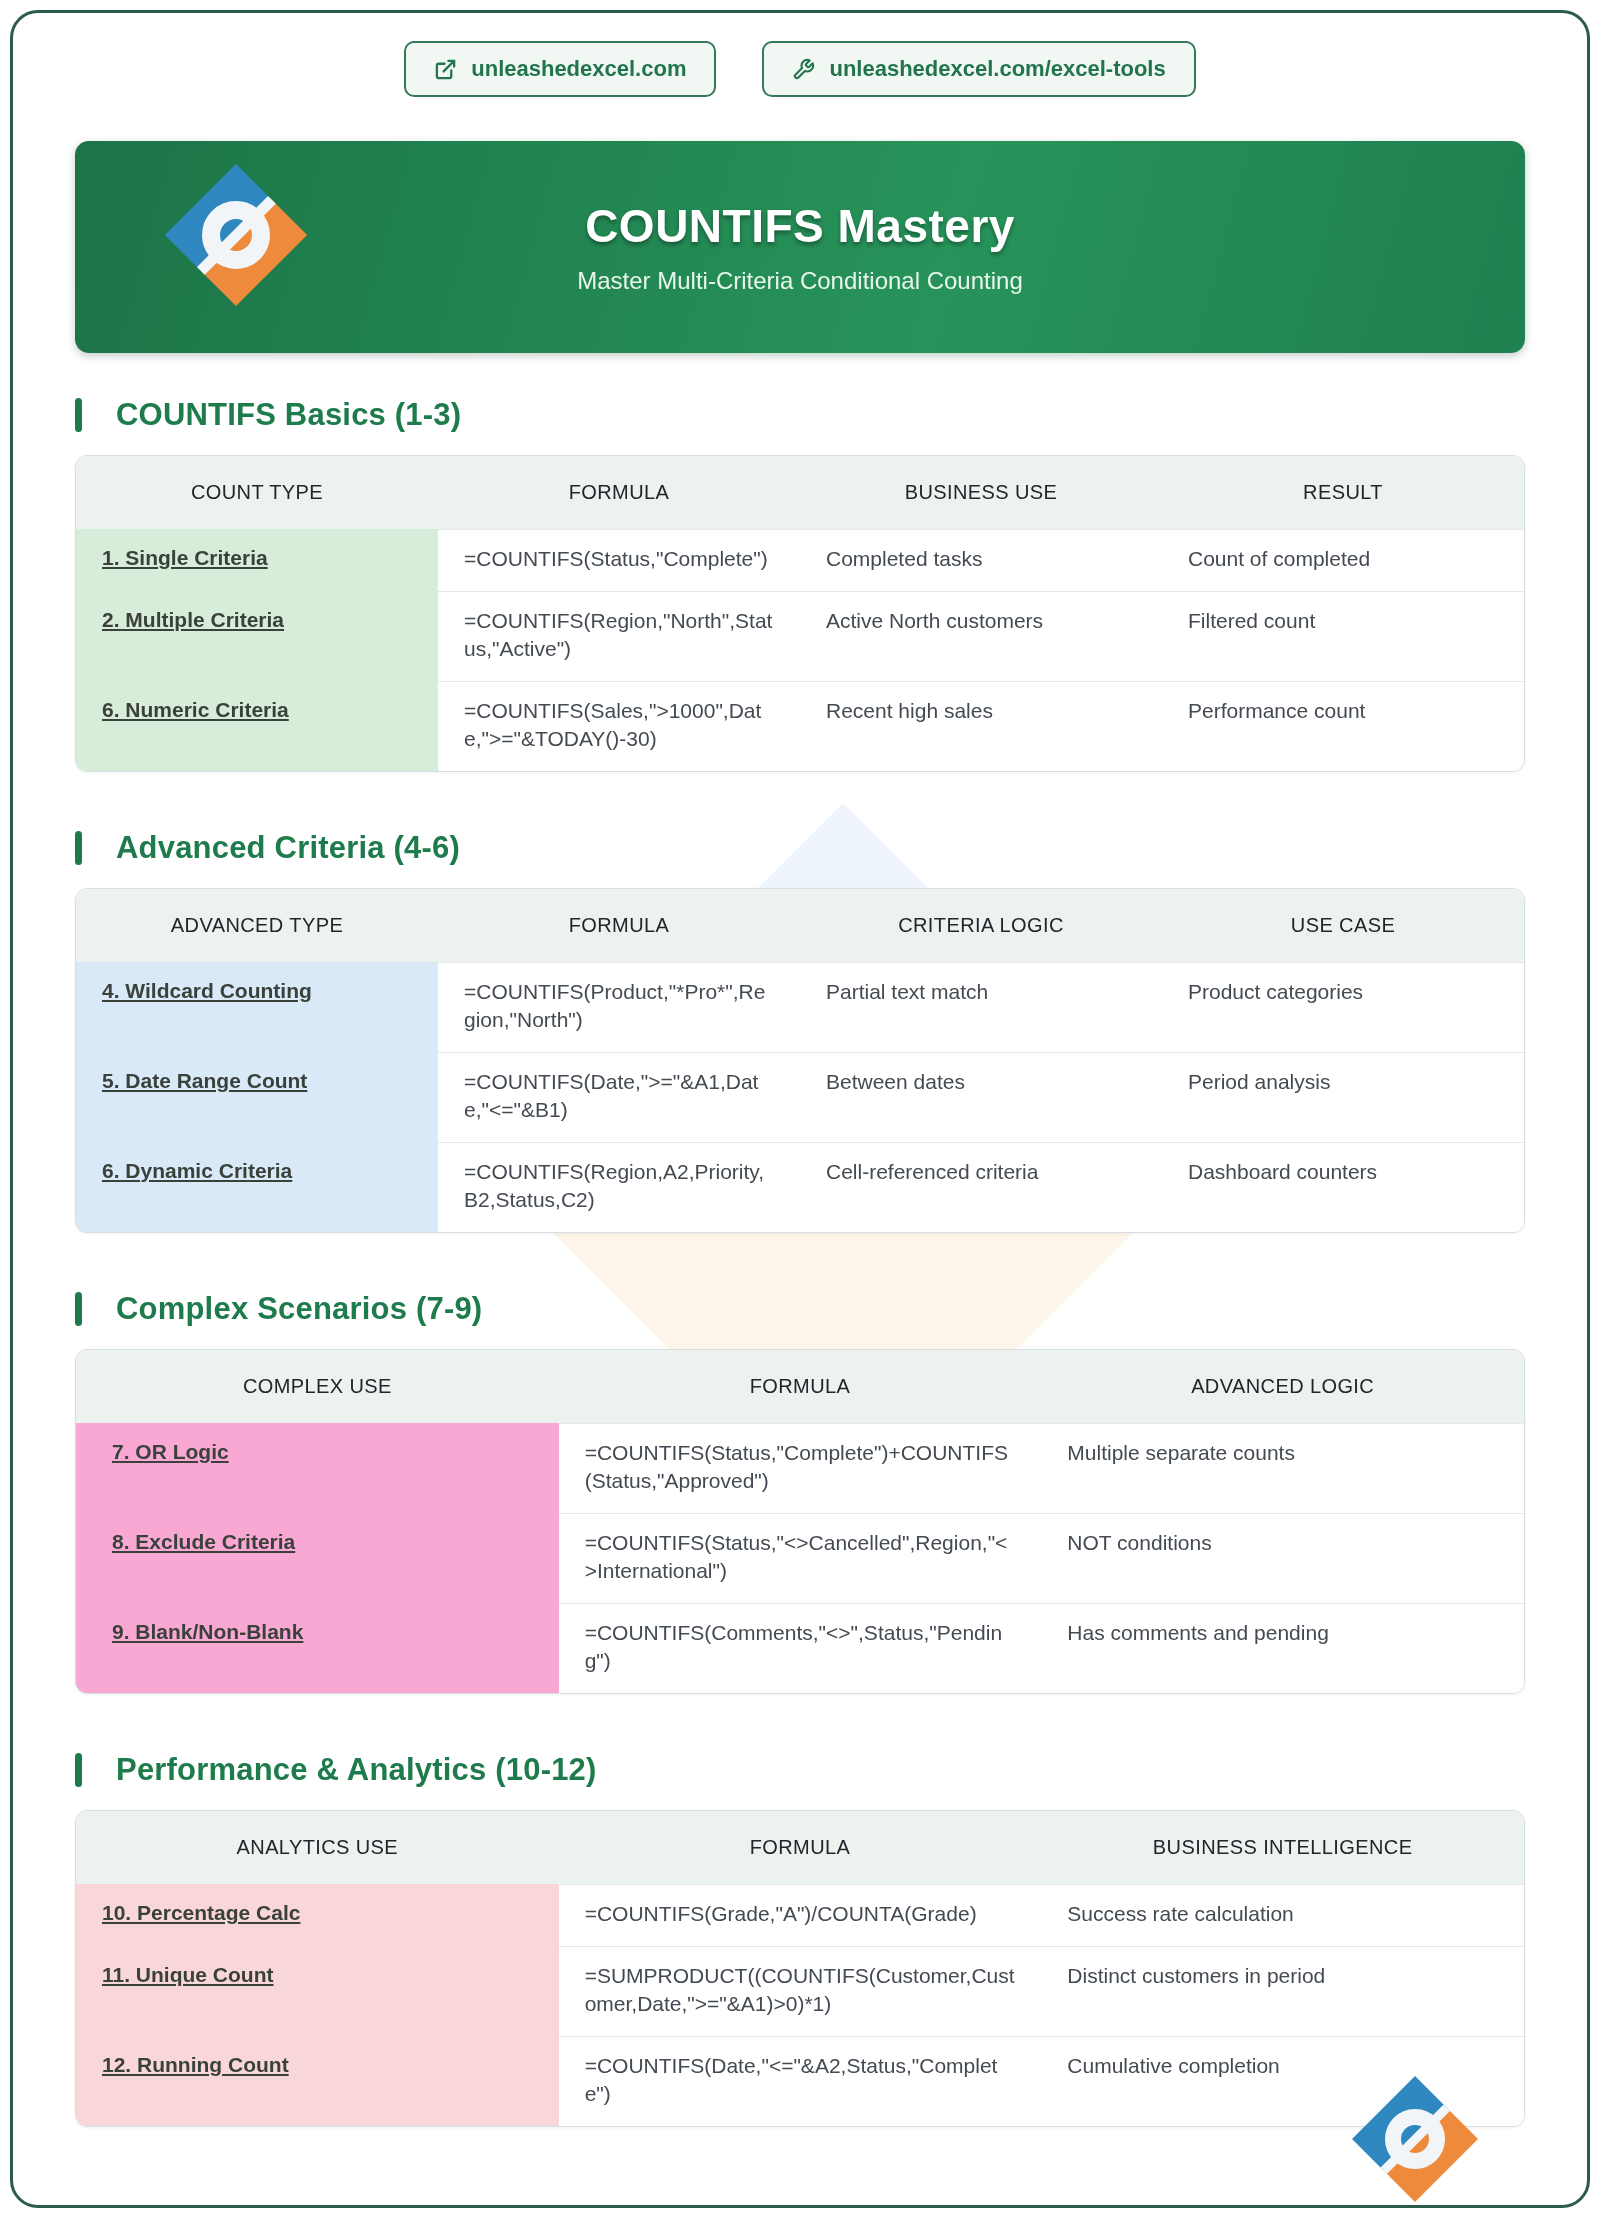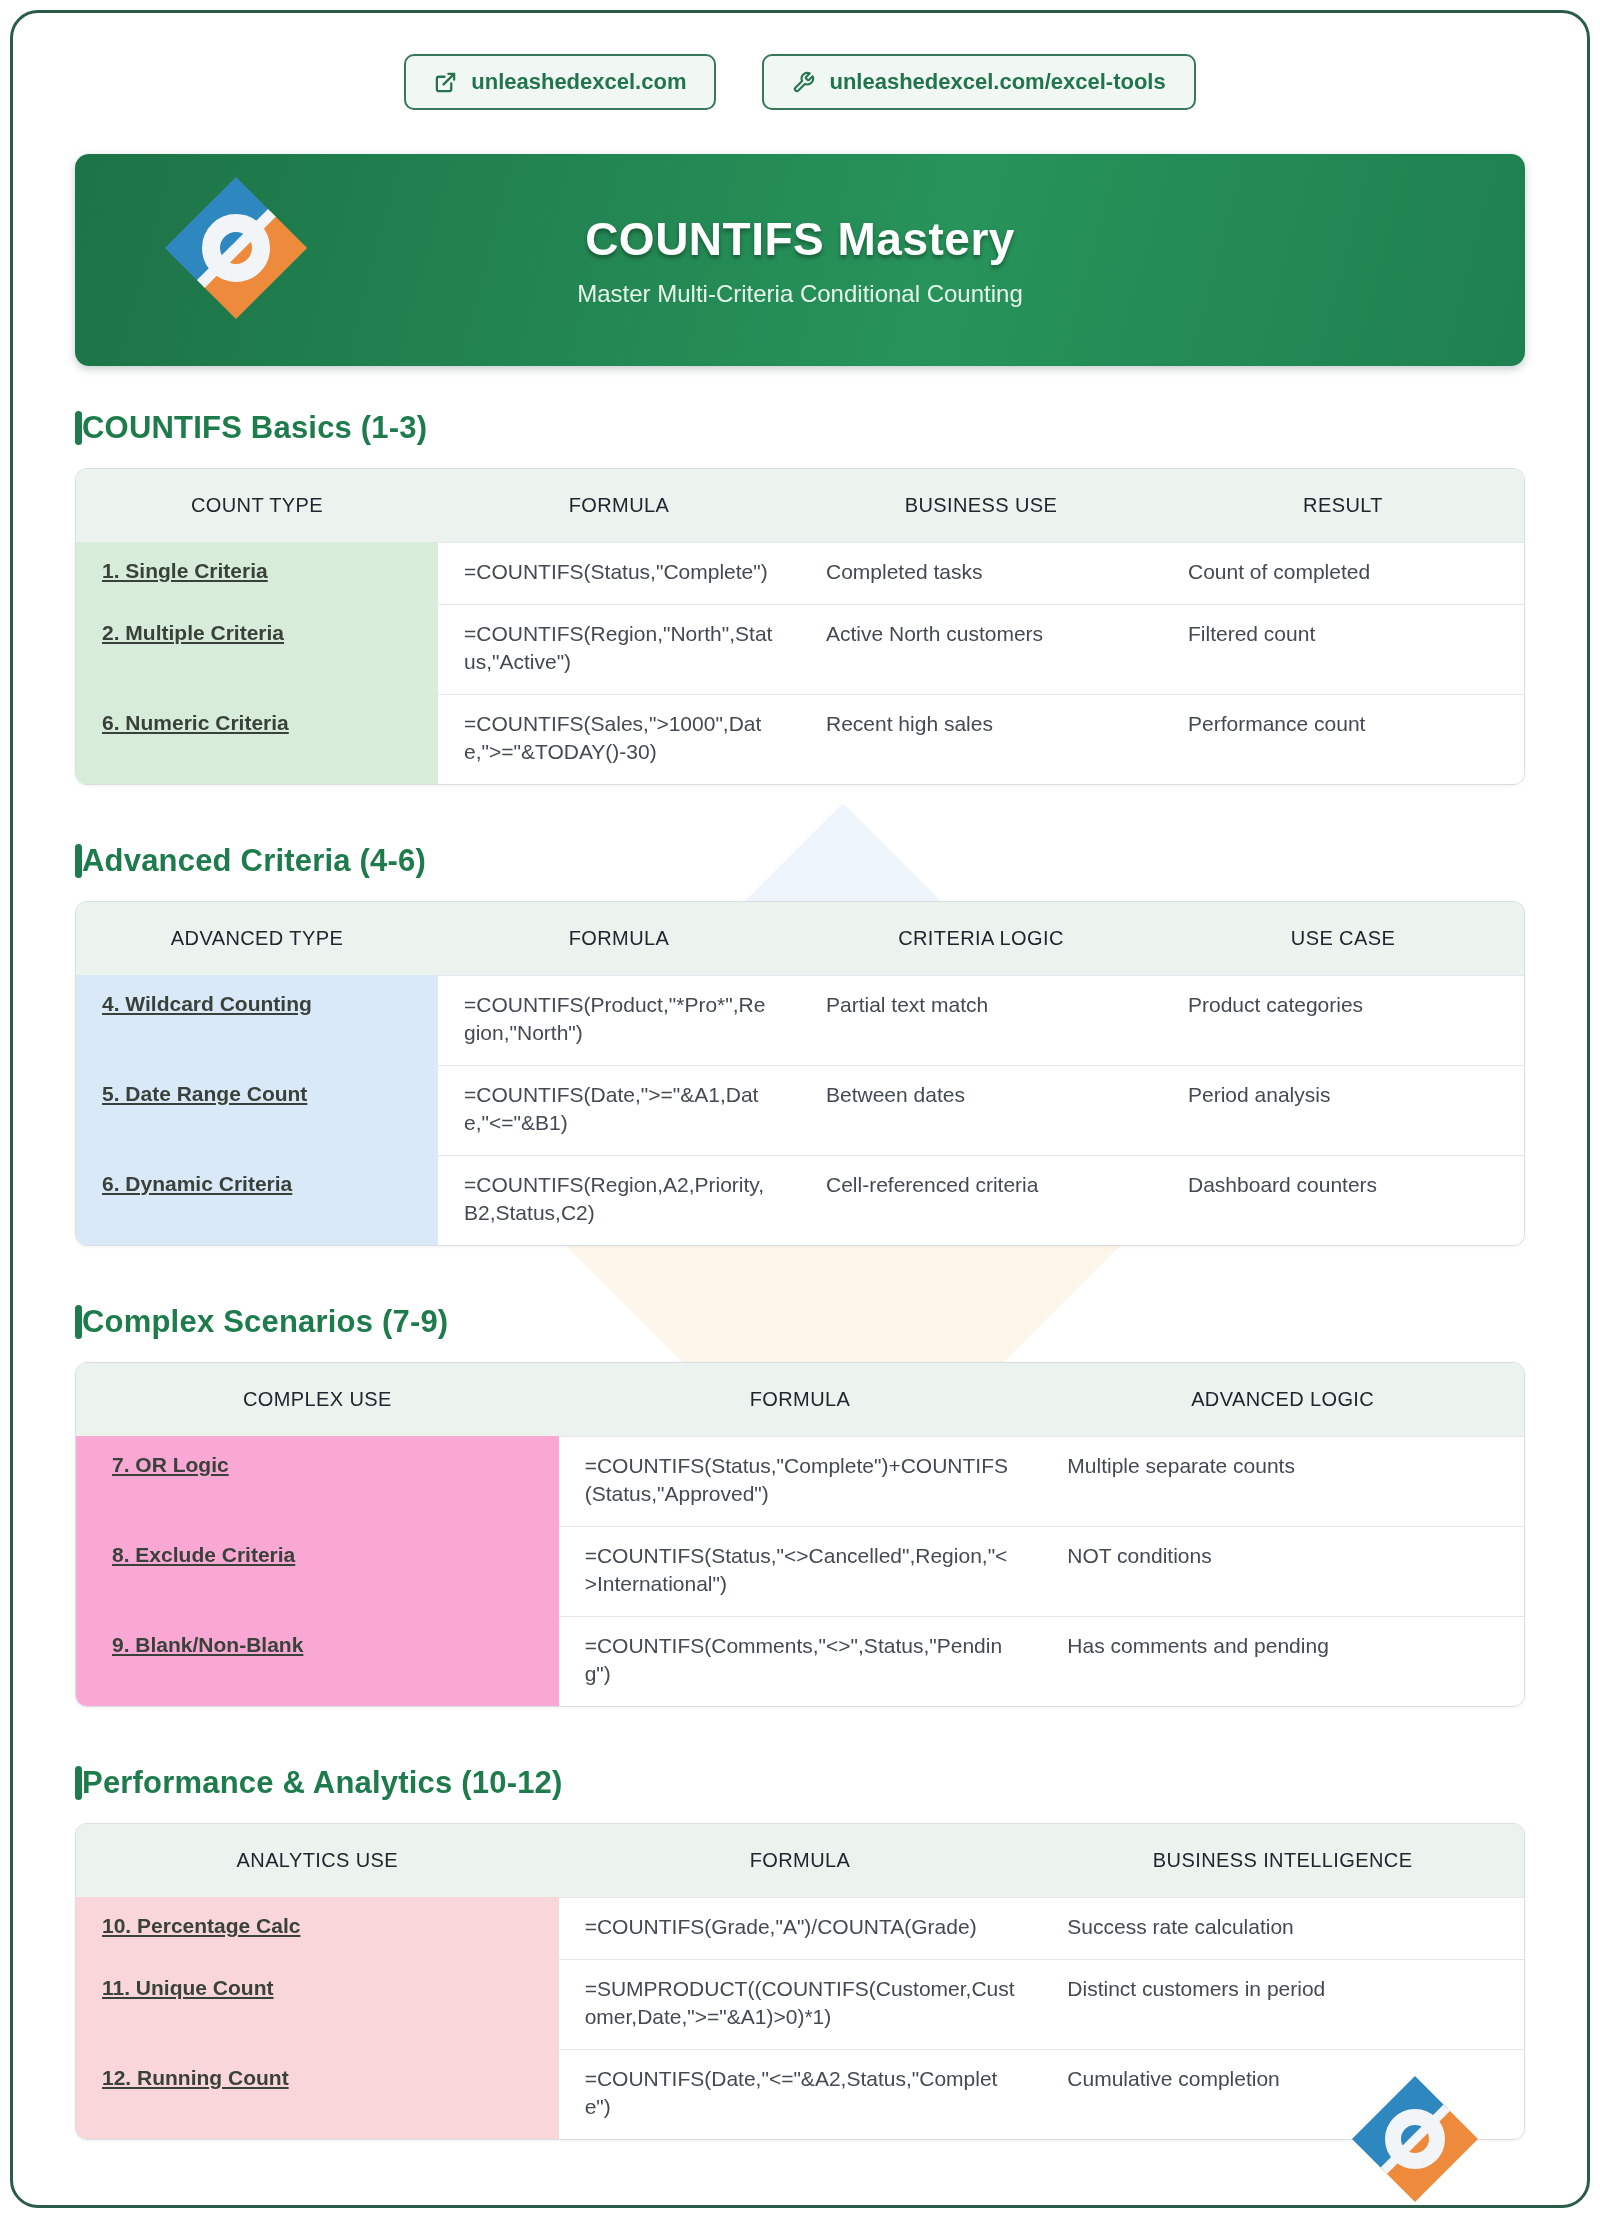--- a/index.html
+++ b/index.html
@@ -4,21 +4,21 @@
 <style>
   html,body{margin:0;padding:0;background:#fff;}
   body{width:1600px;height:2218px;overflow:hidden;font-family:"Liberation Sans","DejaVu Sans",sans-serif;}
   .page{position:relative;width:1574px;height:2192px;margin:10px;border:3px solid #2b5c48;border-radius:28px;background:#fff;overflow:hidden;}
   
   .wm{position:absolute;left:470px;top:790px;width:720px;height:720px;z-index:0;
       clip-path:polygon(50% 0,100% 50%,50% 100%,0 50%);
       background:linear-gradient(#e9f1fa 50%,#fdf2e3 50%);opacity:.75;}
   .content{position:relative;z-index:1;}
   
-  .badges{display:flex;justify-content:center;gap:46px;padding-top:41px;}
+  .badges{display:flex;justify-content:center;gap:46px;padding-top:28px;}
   .badge{display:flex;align-items:center;gap:14px;height:56px;padding:0 28px;background:#f1f8f3;
          border:2px solid #35795a;border-radius:10px;box-sizing:border-box;}
   .badge span{font-size:22px;font-weight:700;color:#22744d;}
   .badge svg{width:23px;height:23px;}
   
   .banner{position:relative;margin:44px 62px 0;height:212px;border-radius:14px;
           background:linear-gradient(105deg,#1c7347 0%,#27935a 60%,#1f8050 100%);
           box-shadow:0 3px 8px rgba(20,60,40,.25);}
   .banner-text{position:absolute;inset:0;display:flex;flex-direction:column;align-items:center;justify-content:center;}
   .banner-title{font-size:46px;font-weight:800;color:#fff;text-shadow:0 3px 4px rgba(0,0,0,.35);letter-spacing:.5px;}
@@ -28,21 +28,21 @@
   .brand .dmd{position:absolute;inset:5%;clip-path:polygon(50% 0,100% 50%,50% 100%,0 50%);
               background:linear-gradient(135deg,#2f87c0 49.6%,#ee8a3c 50.4%);}
   .brand .ring{position:absolute;left:26%;top:26%;width:48%;height:48%;border-radius:50%;
                border-style:solid;border-color:#f2f5f7;box-sizing:border-box;}
   .brand .slash{position:absolute;left:-12%;top:46.5%;width:124%;height:7.5%;background:#f2f5f7;transform:rotate(-45deg);}
   .brand-lg{left:82px;top:15px;width:158px;height:158px;}
   .brand-lg .ring{border-width:18px;}
   .brand-sm{left:1332px;top:2056px;width:140px;height:140px;z-index:3;}
   .brand-sm .ring{border-width:16px;}
   
-  .sec-h{display:flex;align-items:center;gap:0;margin:58px 62px 22px;}
+  .sec-h{display:flex;align-items:center;gap:34px;margin:58px 62px 22px;}
   .sec-h .bar{width:7px;height:34px;border-radius:4px;background:#1e7b4b;}
   .sec-h h2{margin:0;font-size:31px;font-weight:700;color:#1e7b4b;letter-spacing:.2px;}
   .sec-h.first{margin-top:44px;}
   
   .tbl{display:grid;margin:0 62px;border:1px solid #d8dee3;border-radius:12px;overflow:hidden;
        background:#fff;box-shadow:0 1px 3px rgba(15,40,30,.06);}
   .cols4{grid-template-columns:repeat(4,1fr);}
   .cols3{grid-template-columns:repeat(3,1fr);}
   .trow{display:contents;}
   .th{background:#ecf2ee;padding:25px 10px;text-align:center;font-size:20px;font-weight:400;

